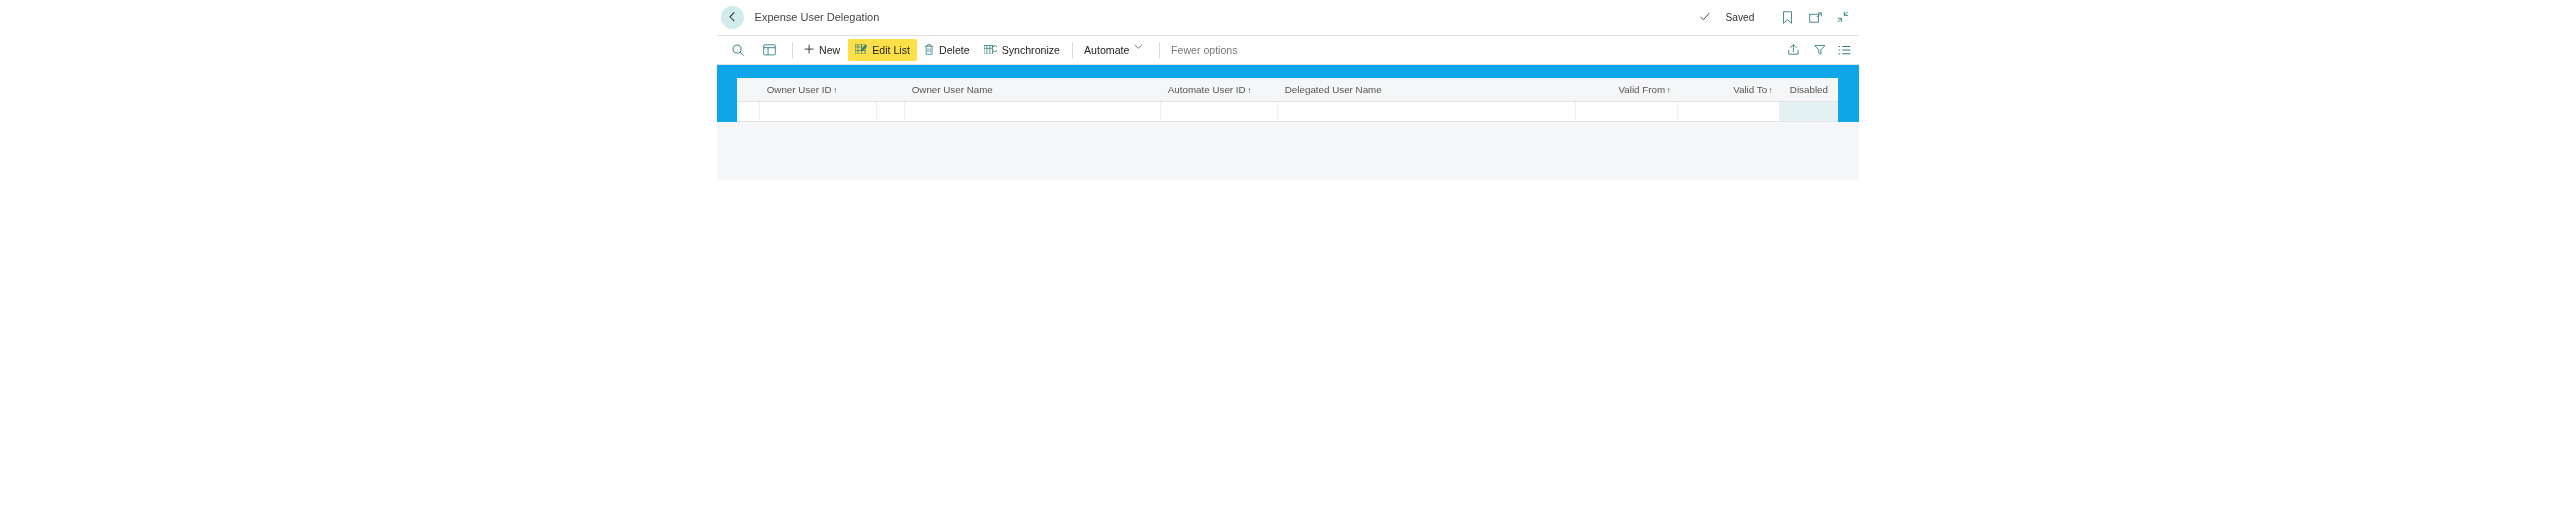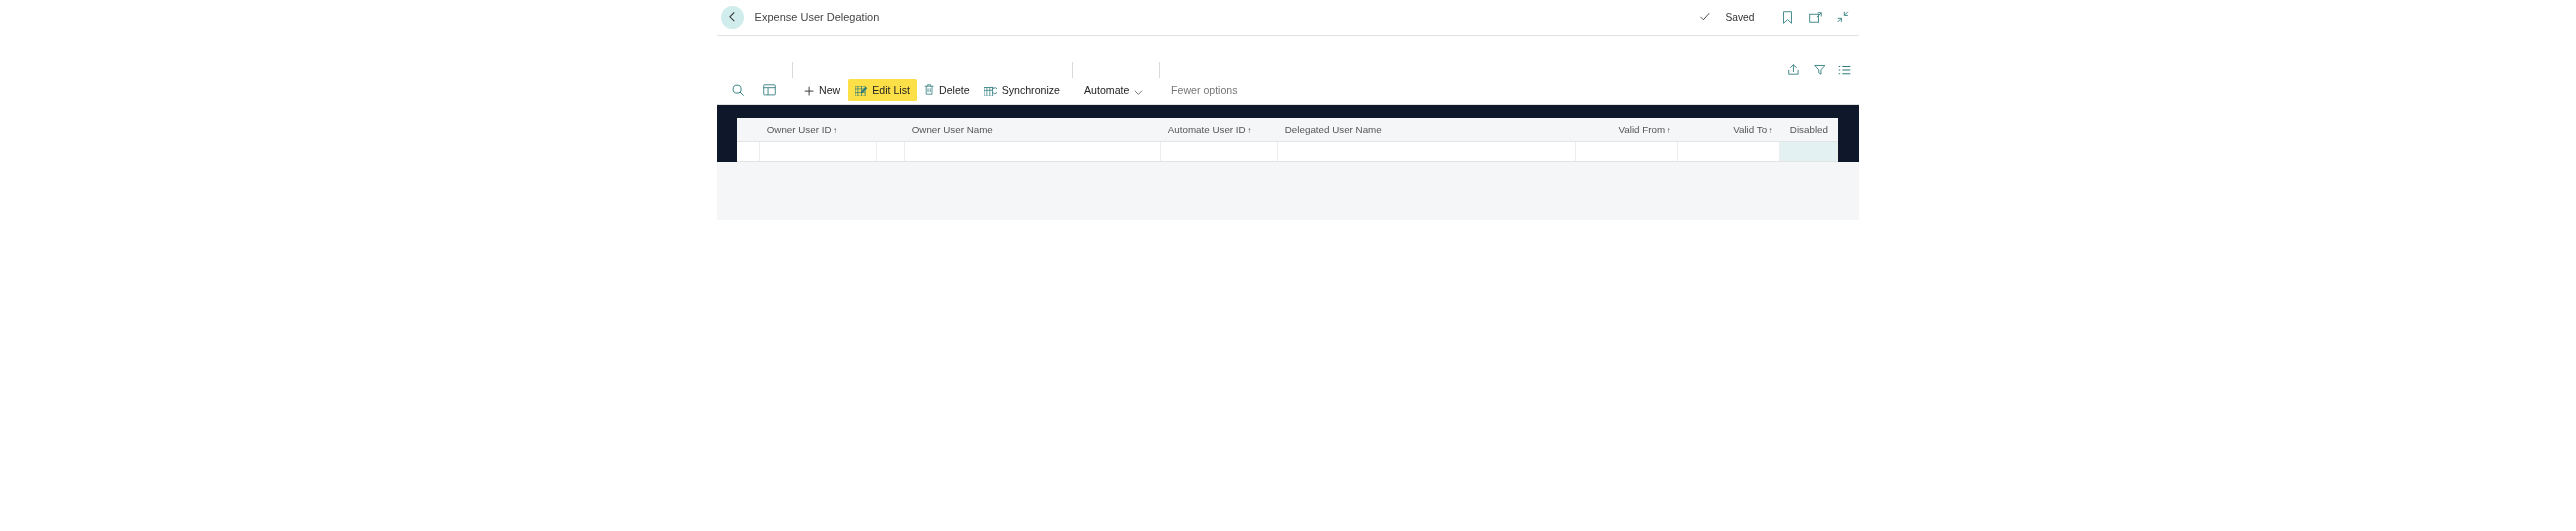--- a/index.html
+++ b/index.html
@@ -20,31 +20,31 @@
   .header-spacer { flex: 1 1 auto; }
   .saved { display: flex; align-items: center; font-size: 10.2px; color: #333; margin-right: 13px; gap: 12px; }
   .saved svg { margin-right: 2.9px; }
   .hdr-icon { width: 14.6px; height: 14.6px; margin-left: 13px; cursor: pointer; display:flex; align-items:center; justify-content:center; }
 
   
   .toolbar {
     display: flex; align-items: center; padding: 2.9px 7.3px;
     border-bottom: 0.7px solid #e1e1e1; font-size: 10.6px; color: #222;
   }
-  .tb-item { display: flex; align-items: flex-end; padding: 5.1px 7.3px; cursor: pointer; border-radius: 1.5px; margin-top: 40px; }
+  .tb-item { display: flex; align-items: flex-start; padding: 5.1px 7.3px; cursor: pointer; border-radius: 1.5px; }
   .tb-item.active { background: #fde047; }
   .tb-item svg, .tb-item .glyph { margin-right: 4.4px; }
   .tb-sep { width: 0.7px; height: 16px; background: #d9d9d9; margin: 0 4.4px; }
   .tb-spacer { flex: 1 1 auto; }
   .tb-right { display:flex; align-items:center; }
   .tb-right .hdr-icon { margin-left: 10.2px; }
   .muted { color: #777; }
 
   
-  .grid-wrap { padding: 13px 0 0 0; background: #0f172a; }
+  .grid-wrap { padding: 13px 0 0 0; background: #0ea5e9; }
   .grid {
     width: calc(100% - 41px); margin-left: 20.4px; border-collapse: collapse;
     font-size: 10.2px; color: #333; background: #f5f6f7;
   }
   .grid th {
     text-align: left; font-weight: 400; color: #555; padding: 5.8px 7.3px;
     border-bottom: 0.7px solid #e3e3e3; font-size: 9.8px;
     white-space: nowrap;
   }
   .grid th.right { text-align: right; }

